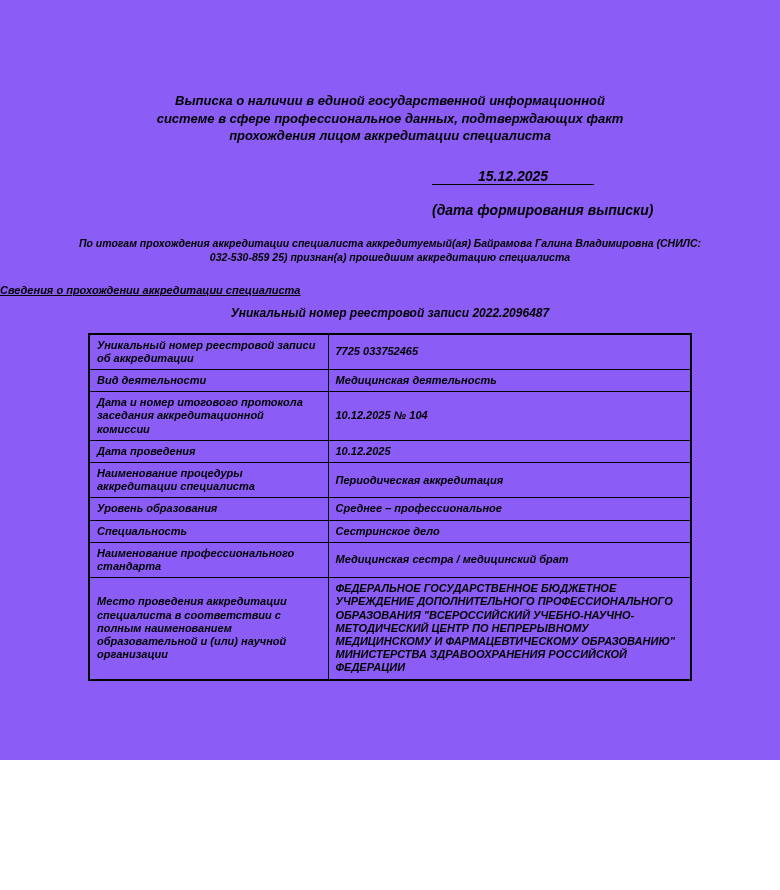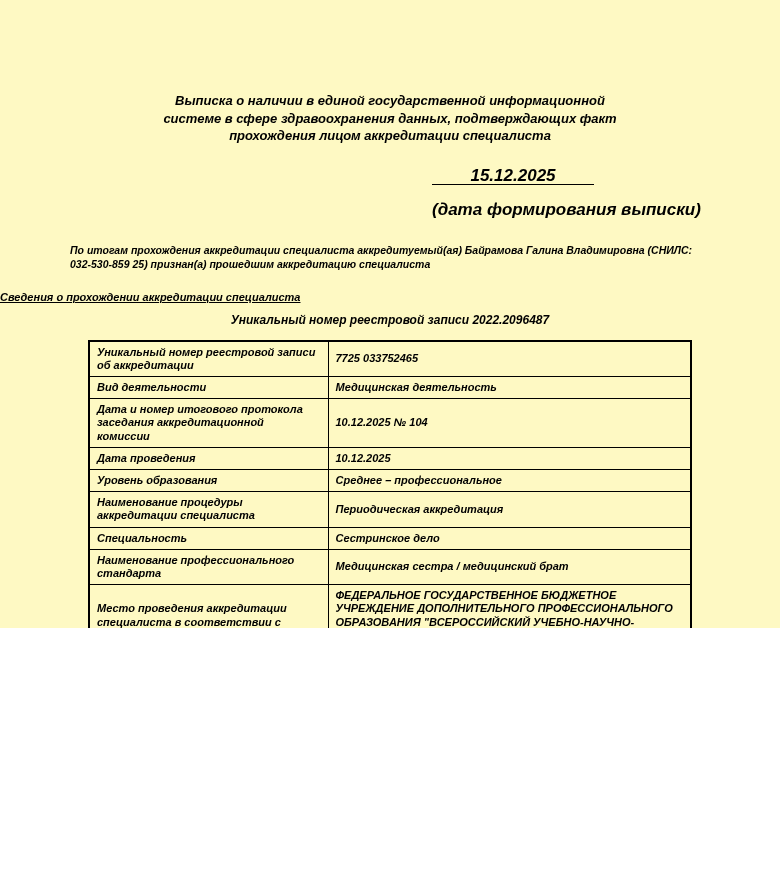--- a/index.html
+++ b/index.html
@@ -4,54 +4,54 @@
 <style>
   * { margin: 0; padding: 0; box-sizing: border-box; }
   html, body { background: #ffffff; }
   body {
     width: 780px;
     font-family: "Liberation Sans", "DejaVu Sans", sans-serif;
   }
   .page {
     position: relative;
     width: 780px;
-    height: 628px;
-    background: #fef9c3;
+    height: 760px;
+    background: #8b5cf6;
     color: #000000;
     overflow: hidden;
     font-style: italic;
     font-weight: 700;
   }
   .doc-title {
     padding-top: 92px;
     text-align: center;
     font-size: 13px;
     line-height: 17.5px;
   }
   .date-block {
     width: 162px;
     margin: 24px 186px 0 auto;
     text-align: center;
-    font-size: 17px;
+    font-size: 14px;
     font-style: italic;
   }
   .date-value {
     line-height: 14px;
     padding-bottom: 1px;
     border-bottom: 1.5px solid #000000;
   }
   .date-caption {
     padding-top: 18px;
     line-height: 14px;
     white-space: nowrap;
   }
   .intro {
     width: 640px;
-    margin: 26px auto 0;
-    text-align: left;
+    margin: 19px auto 0;
+    text-align: center;
     font-size: 10.5px;
     line-height: 14px;
   }
   .section-heading {
     margin-top: 19px;
     text-align: left;
     font-size: 11px;
     line-height: 14px;
     text-decoration: underline;
   }
@@ -78,21 +78,21 @@
   }
   td.label-cell { width: 239px; font-style: italic; }
 </style>
 </head>
 <body>
 
 <div class="page">
 
   <div class="doc-title">
     <div>Выписка о наличии в единой государственной информационной</div>
-    <div>системе в сфере здравоохранения данных, подтверждающих факт</div>
+    <div>системе в сфере профессиональное данных, подтверждающих факт</div>
     <div>прохождения лицом аккредитации специалиста</div>
   </div>
 
   <div class="date-block">
     <div class="date-value">15.12.2025</div>
     <div class="date-caption">(дата формирования выписки)</div>
   </div>
 
   <p class="intro">По итогам прохождения аккредитации специалиста аккредитуемый(ая) Байрамова Галина Владимировна (СНИЛС: 032-530-859 25) признан(а) прошедшим аккредитацию специалиста</p>
 
@@ -112,26 +112,26 @@
       </tr>
       <tr>
         <td class="label-cell">Дата и номер итогового протокола заседания аккредитационной комиссии</td>
         <td class="value-cell">10.12.2025 № 104</td>
       </tr>
       <tr>
         <td class="label-cell">Дата проведения</td>
         <td class="value-cell">10.12.2025</td>
       </tr>
       <tr>
+        <td class="label-cell">Наименование процедуры аккредитации специалиста</td>
+        <td class="value-cell">Периодическая аккредитация</td>
+      </tr>
+      <tr>
         <td class="label-cell">Уровень образования</td>
         <td class="value-cell">Среднее – профессиональное</td>
-      </tr>
-      <tr>
-        <td class="label-cell">Наименование процедуры аккредитации специалиста</td>
-        <td class="value-cell">Периодическая аккредитация</td>
       </tr>
       <tr>
         <td class="label-cell">Специальность</td>
         <td class="value-cell">Сестринское дело</td>
       </tr>
       <tr>
         <td class="label-cell">Наименование профессионального стандарта</td>
         <td class="value-cell">Медицинская сестра / медицинский брат</td>
       </tr>
       <tr>

